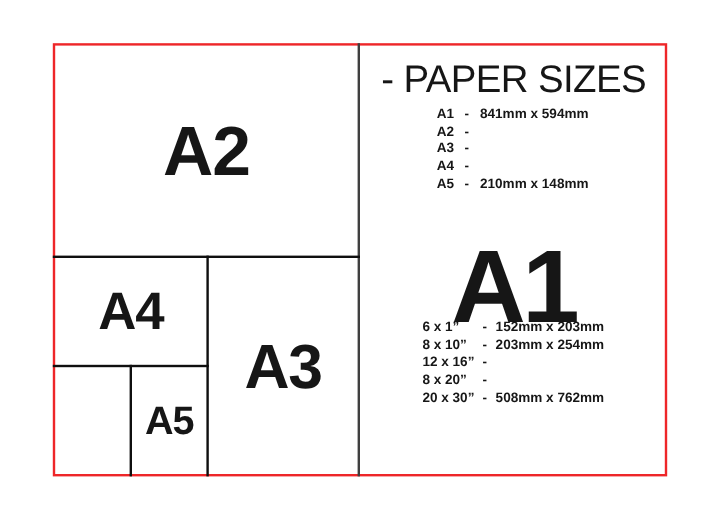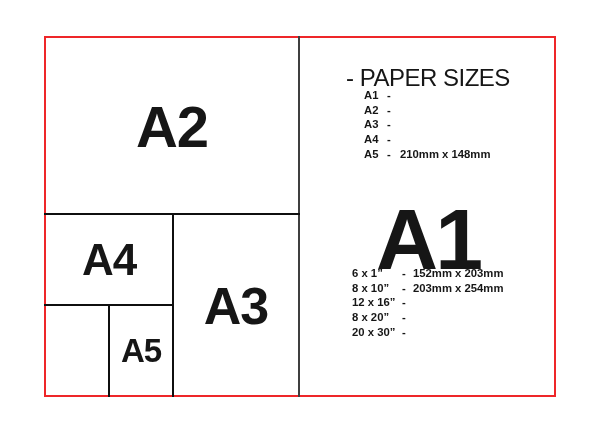--- a/index.html
+++ b/index.html
@@ -41,23 +41,23 @@
   .box-a2 { left: 46px;  top: 40px;  width: 252px; height: 172px; font-size: 58px; }
   .box-a4 { left: 46px;  top: 216px; width: 126px; height: 88px;  font-size: 44px; }
   .box-a3 { left: 174px; top: 216px; width: 124px; height: 180px; font-size: 52px; }
   .box-a5 { left: 110px; top: 306px; width: 62px;  height: 90px;  font-size: 33px; }
   .box-leftover { left: 46px; top: 306px; width: 62px; height: 90px; }
 
   
   .panel { position: absolute; left: 300px; top: 36px; width: 256px; height: 361px; }
   .panel-title {
     position: absolute;
-    top: 28px; left: 0; width: 100%;
+    top: 12px; left: 0; width: 100%;
     text-align: center;
-    font-size: 24px;
+    font-size: 32px;
     font-weight: 400;
     letter-spacing: -0.5px;
     white-space: nowrap;
   }
   .size-list { position: absolute; left: 0; width: 100%; }
   .a-size-list    { top: 52px;  padding-left: 64px; }
   .inch-size-list { top: 230px; padding-left: 52px; }
   .size-row {
     display: flex;
     height: 14.7px;
@@ -111,20 +111,21 @@
   <div class="paper-box box-leftover"></div>
 
   <div class="panel">
 
     <div class="panel-title">- PAPER SIZES</div>
 
     <div class="size-list a-size-list">
       <div class="size-row">
         <span class="size-name">A1</span>
         <span class="size-dash">-</span>
+        <span class="size-dims">841mm x 594mm</span>
       </div>
       <div class="size-row">
         <span class="size-name">A2</span>
         <span class="size-dash">-</span>
       </div>
       <div class="size-row">
         <span class="size-name">A3</span>
         <span class="size-dash">-</span>
       </div>
       <div class="size-row">
@@ -155,17 +156,18 @@
         <span class="size-name">12 x 16”</span>
         <span class="size-dash">-</span>
       </div>
       <div class="size-row">
         <span class="size-name">8 x 20”</span>
         <span class="size-dash">-</span>
       </div>
       <div class="size-row">
         <span class="size-name">20 x 30”</span>
         <span class="size-dash">-</span>
+        <span class="size-dims">508mm x 762mm</span>
       </div>
     </div>
 
   </div>
 </div>
 
 </body></html>

